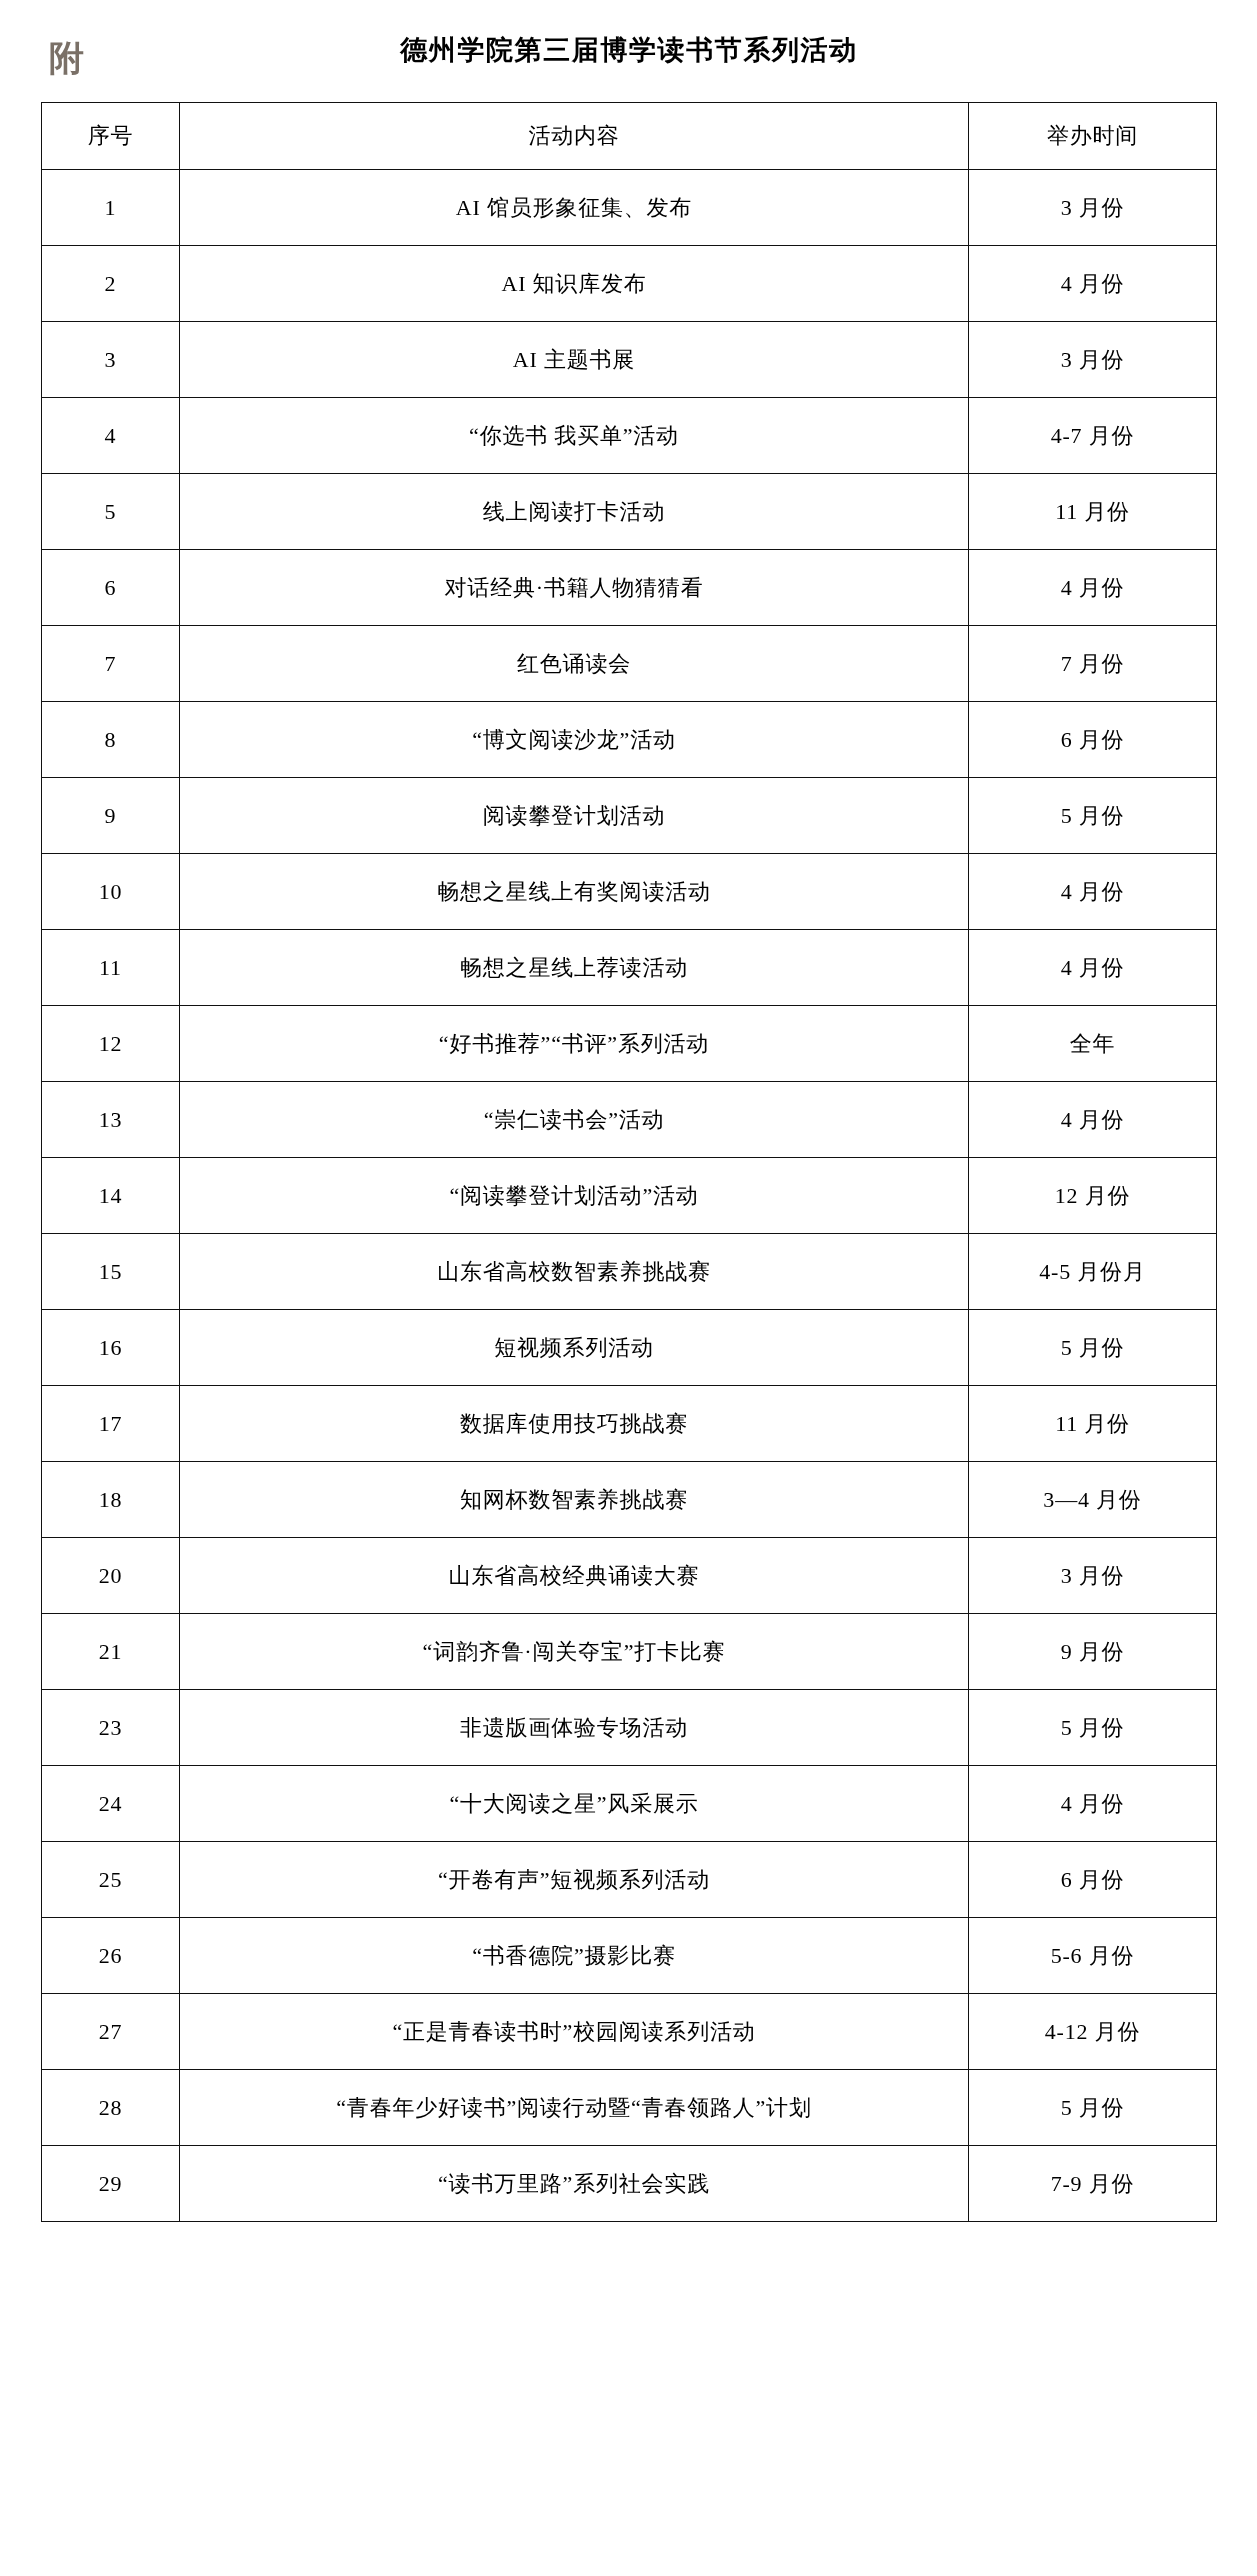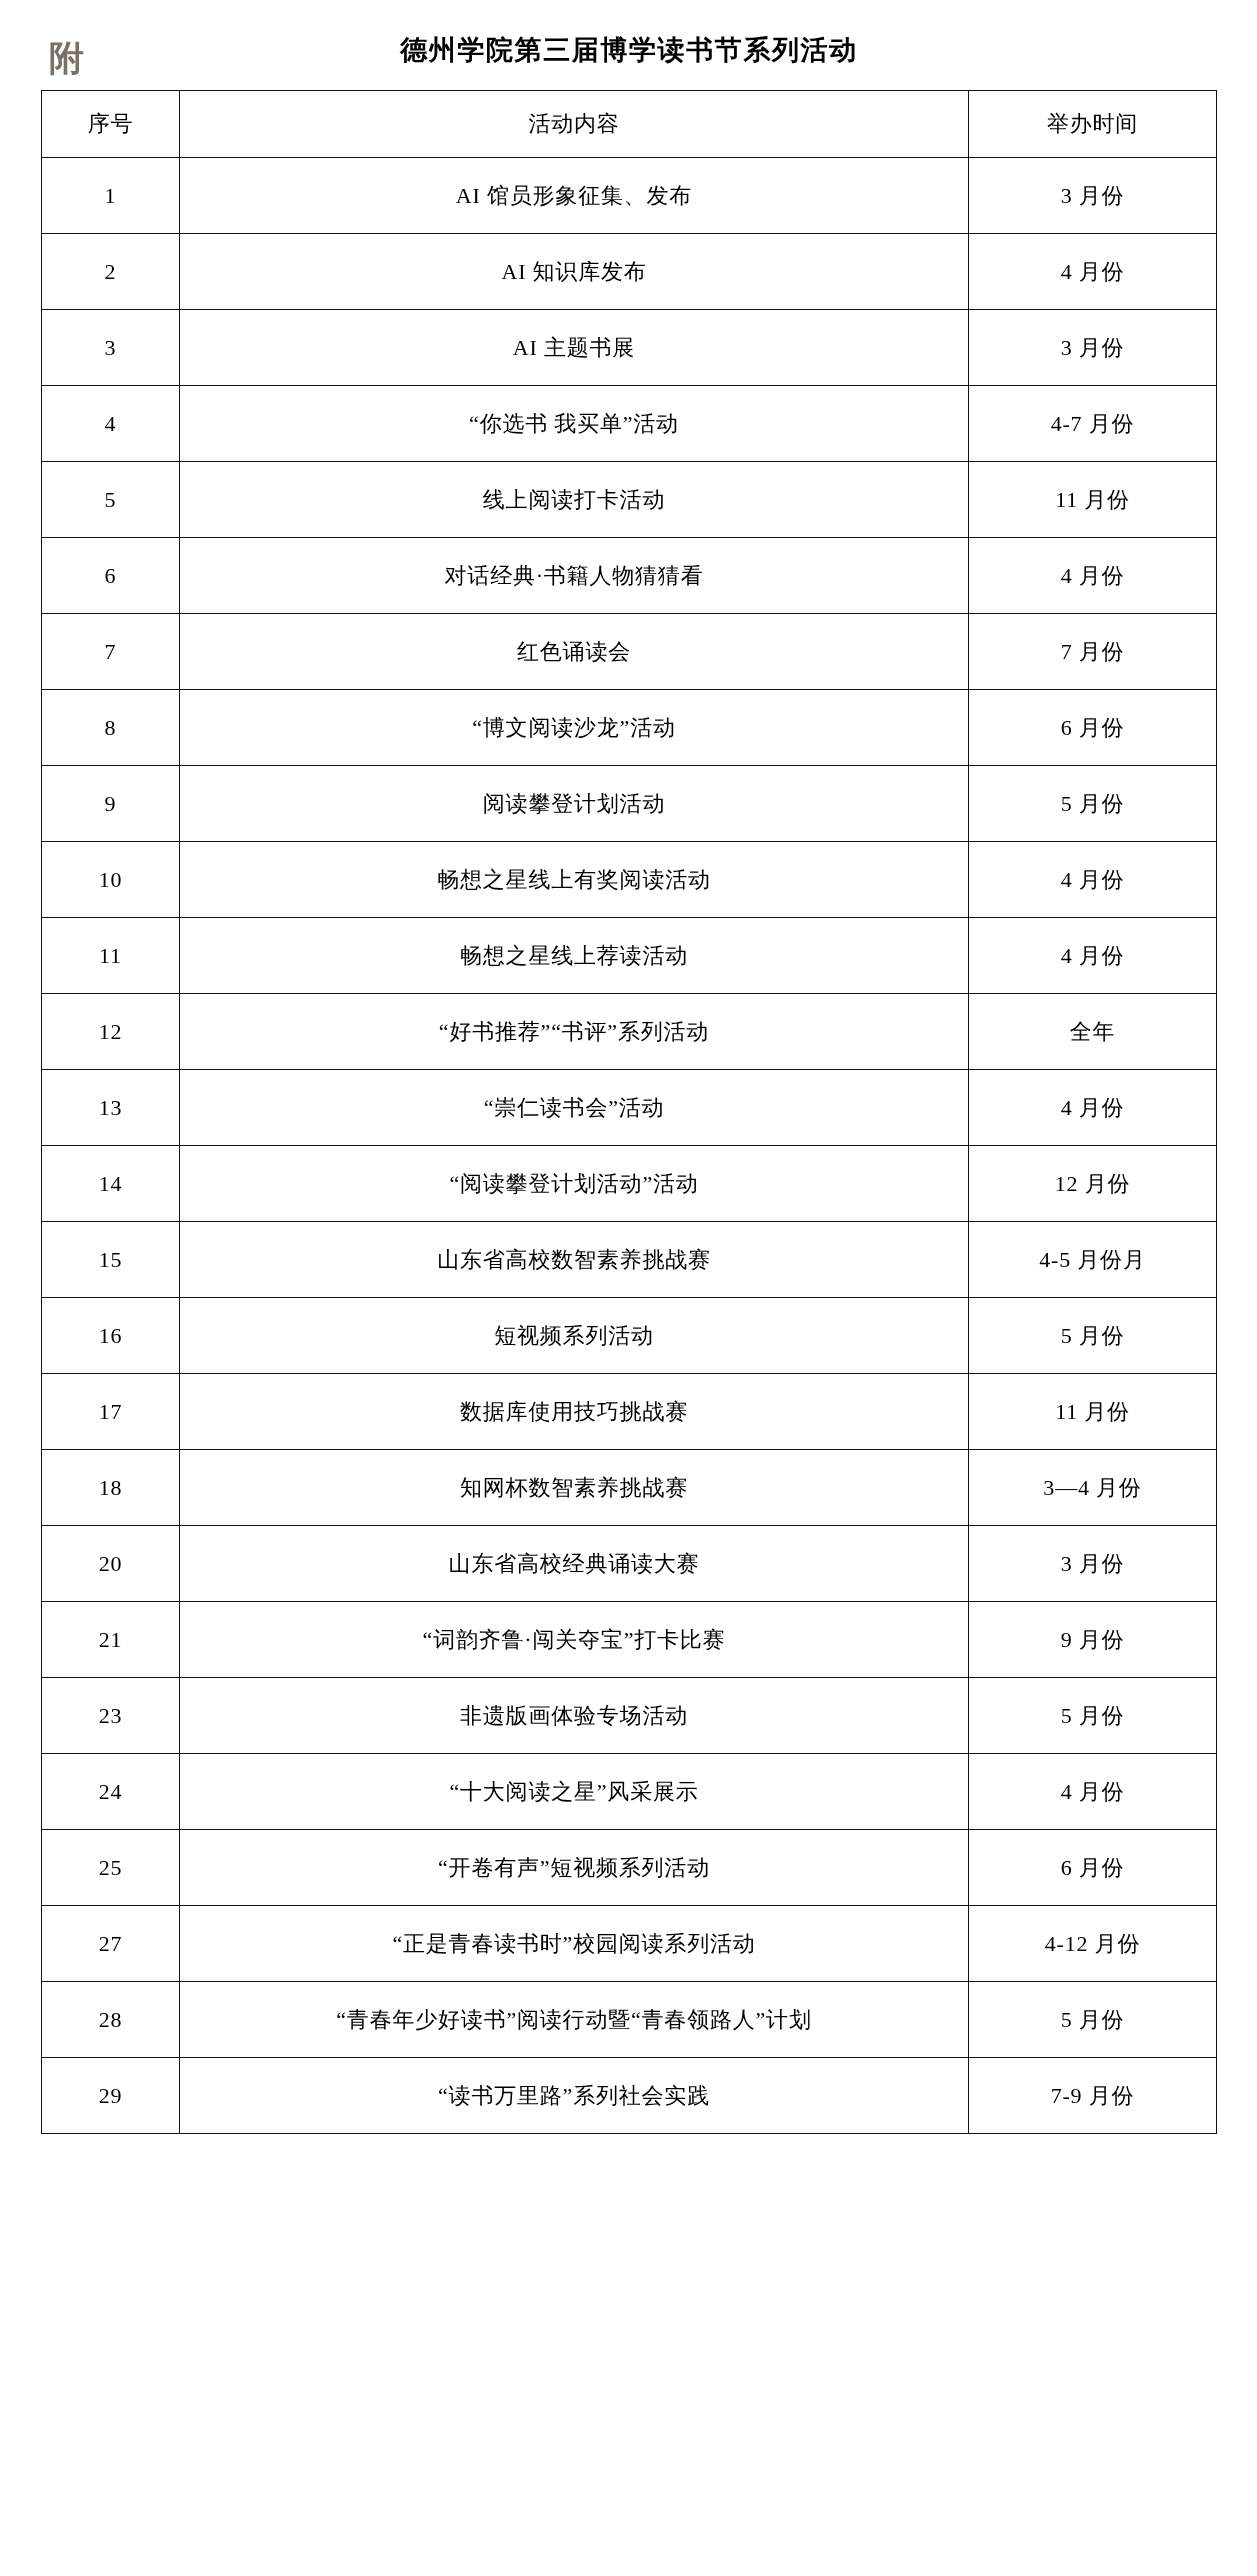--- a/index.html
+++ b/index.html
@@ -34,21 +34,21 @@
     font-size: 27px;
     font-weight: 700;
     letter-spacing: 1.6px;
     padding-top: 32px;
     padding-bottom: 22px;
     color: #000;
   }
   table.activity-table {
     border-collapse: collapse;
     width: 1176px;
-    margin: 0 auto;
+    margin: 12px auto;
     table-layout: fixed;
   }
   table.activity-table th,
   table.activity-table td {
     border: 1.6px solid #111111;
     font-size: 22px;
     font-family: "Liberation Serif", "DejaVu Serif", serif;
     text-align: center;
     vertical-align: middle;
     height: 75px;
@@ -200,20 +200,25 @@
           <td class="cell-no">24</td>
           <td class="cell-content">“十大阅读之星”风采展示</td>
           <td class="cell-time">4 月份</td>
         </tr>
         <tr>
           <td class="cell-no">25</td>
           <td class="cell-content">“开卷有声”短视频系列活动</td>
           <td class="cell-time">6 月份</td>
         </tr>
         <tr>
+          <td class="cell-no">26</td>
+          <td class="cell-content">“书香德院”摄影比赛</td>
+          <td class="cell-time">5-6 月份</td>
+        </tr>
+        <tr>
           <td class="cell-no">27</td>
           <td class="cell-content">“正是青春读书时”校园阅读系列活动</td>
           <td class="cell-time">4-12 月份</td>
         </tr>
         <tr>
           <td class="cell-no">28</td>
           <td class="cell-content">“青春年少好读书”阅读行动暨“青春领路人”计划</td>
           <td class="cell-time">5 月份</td>
         </tr>
         <tr>

